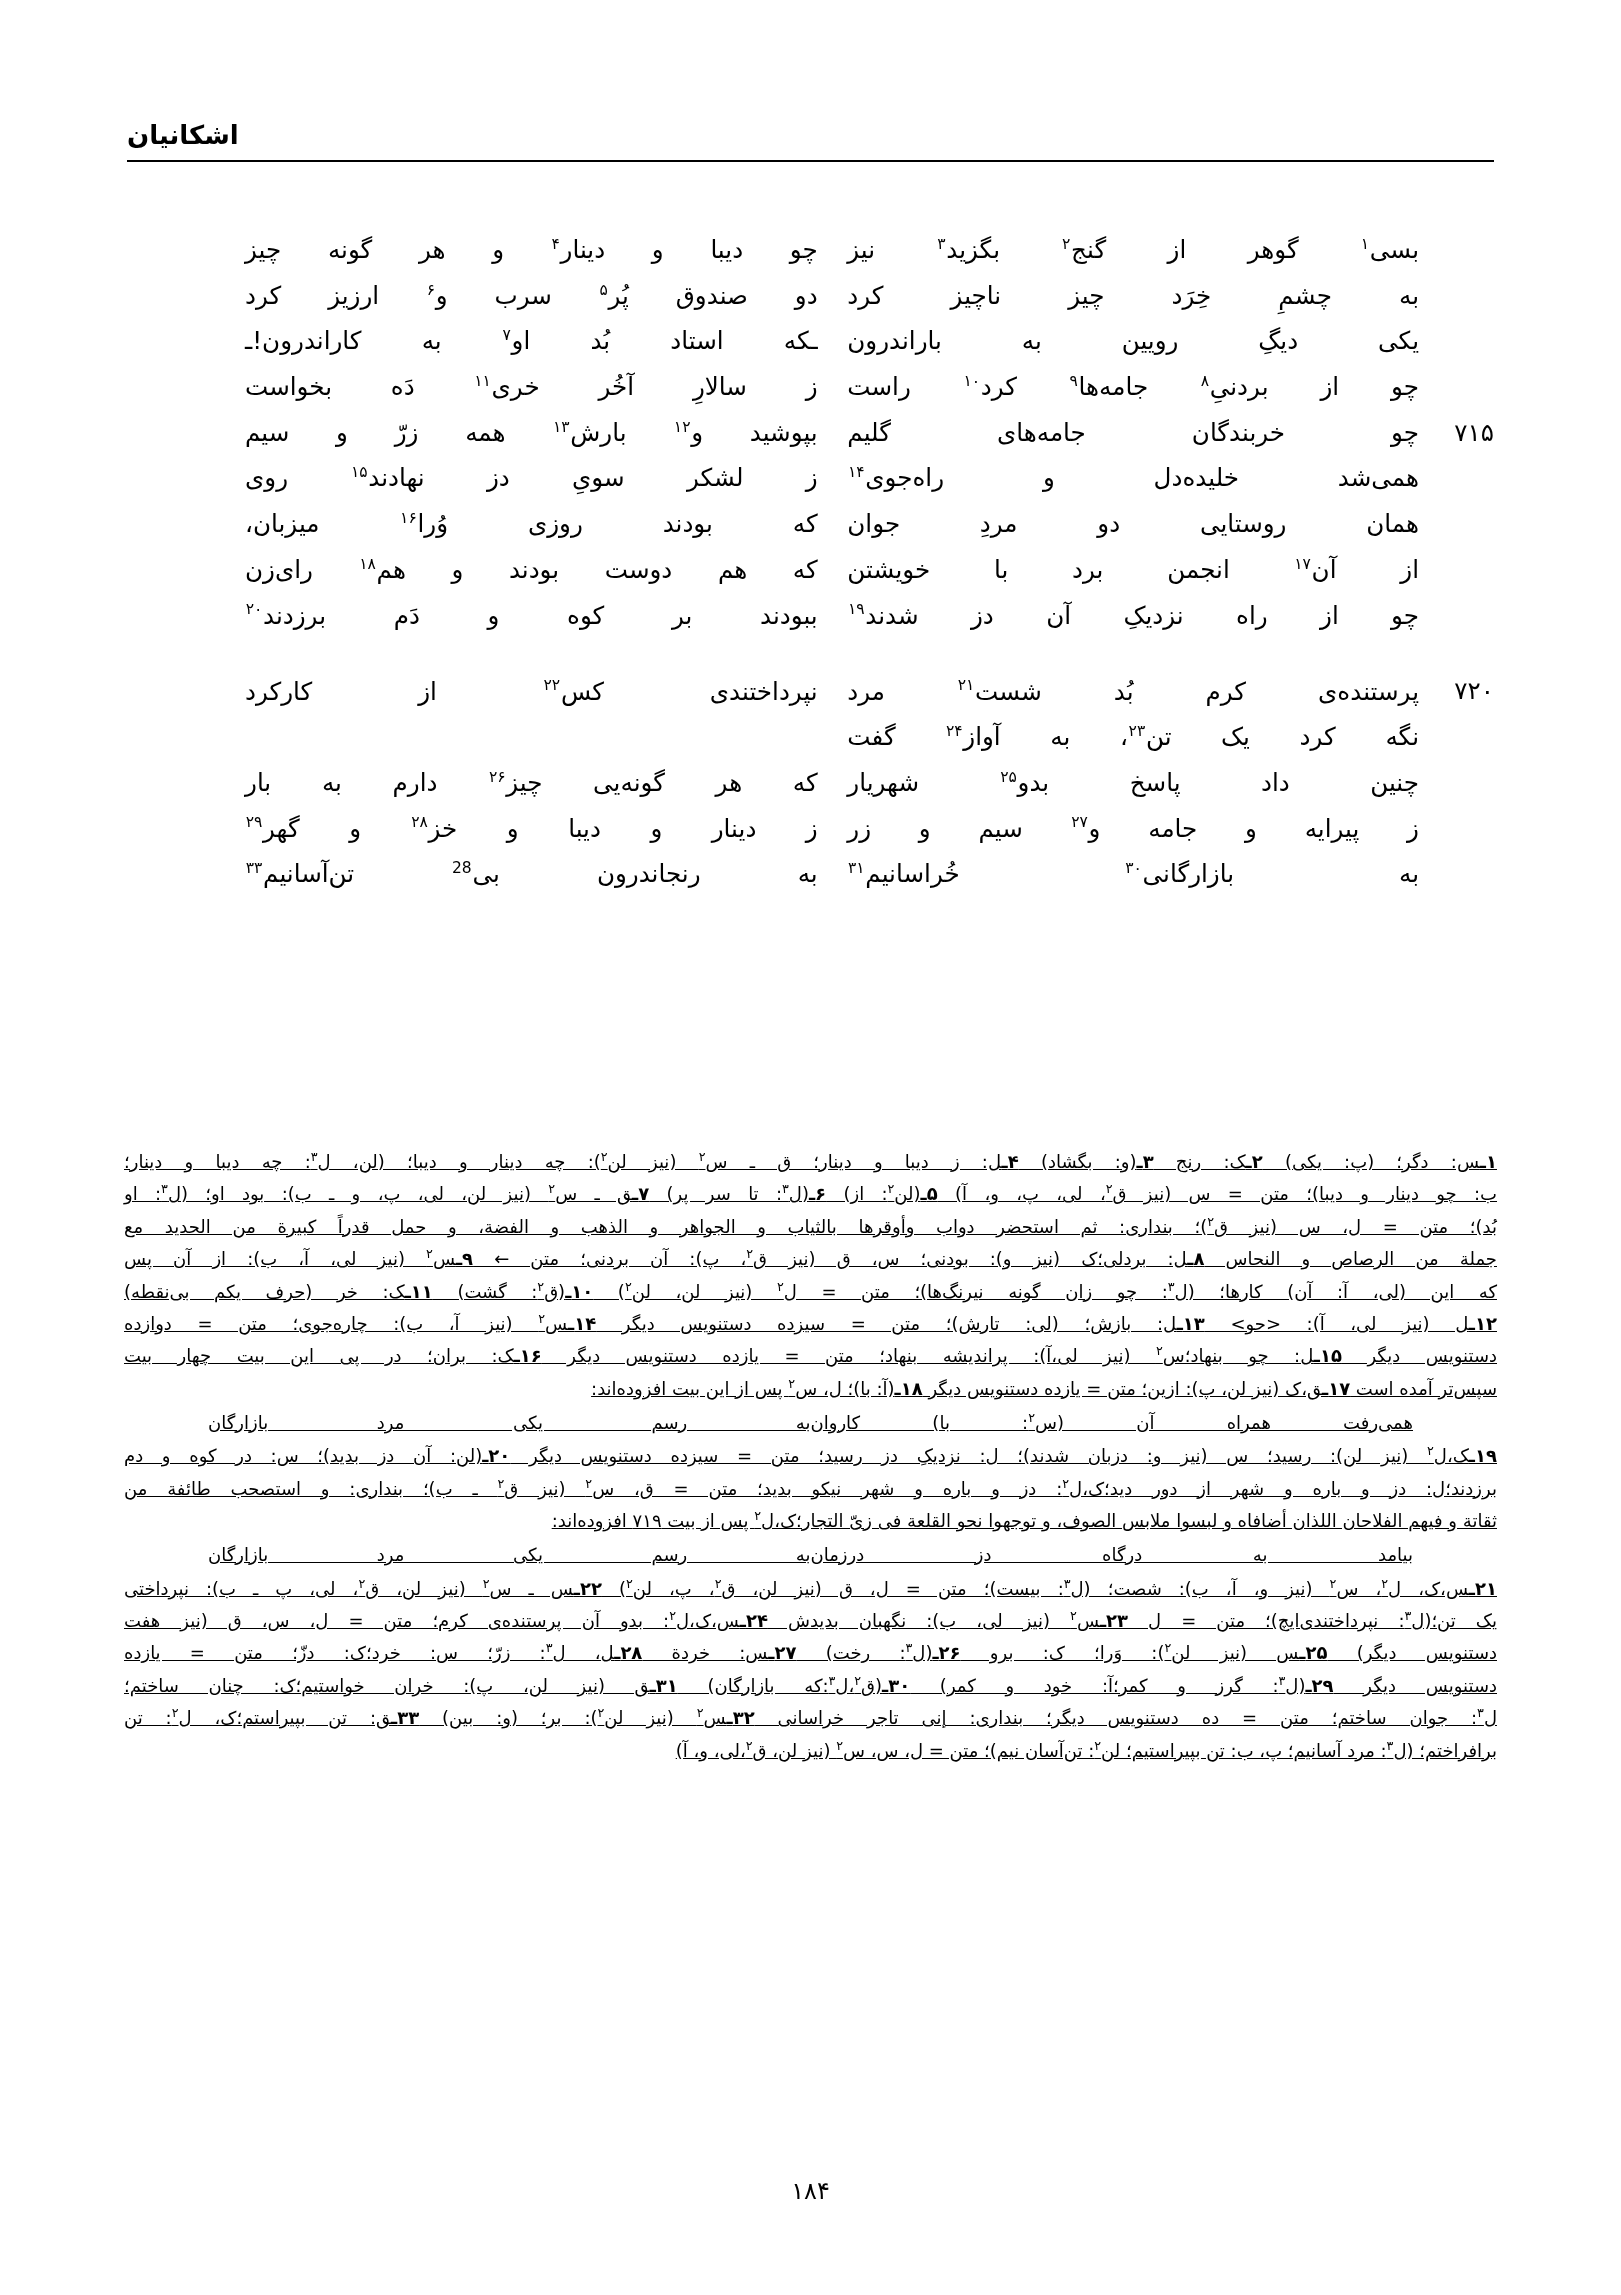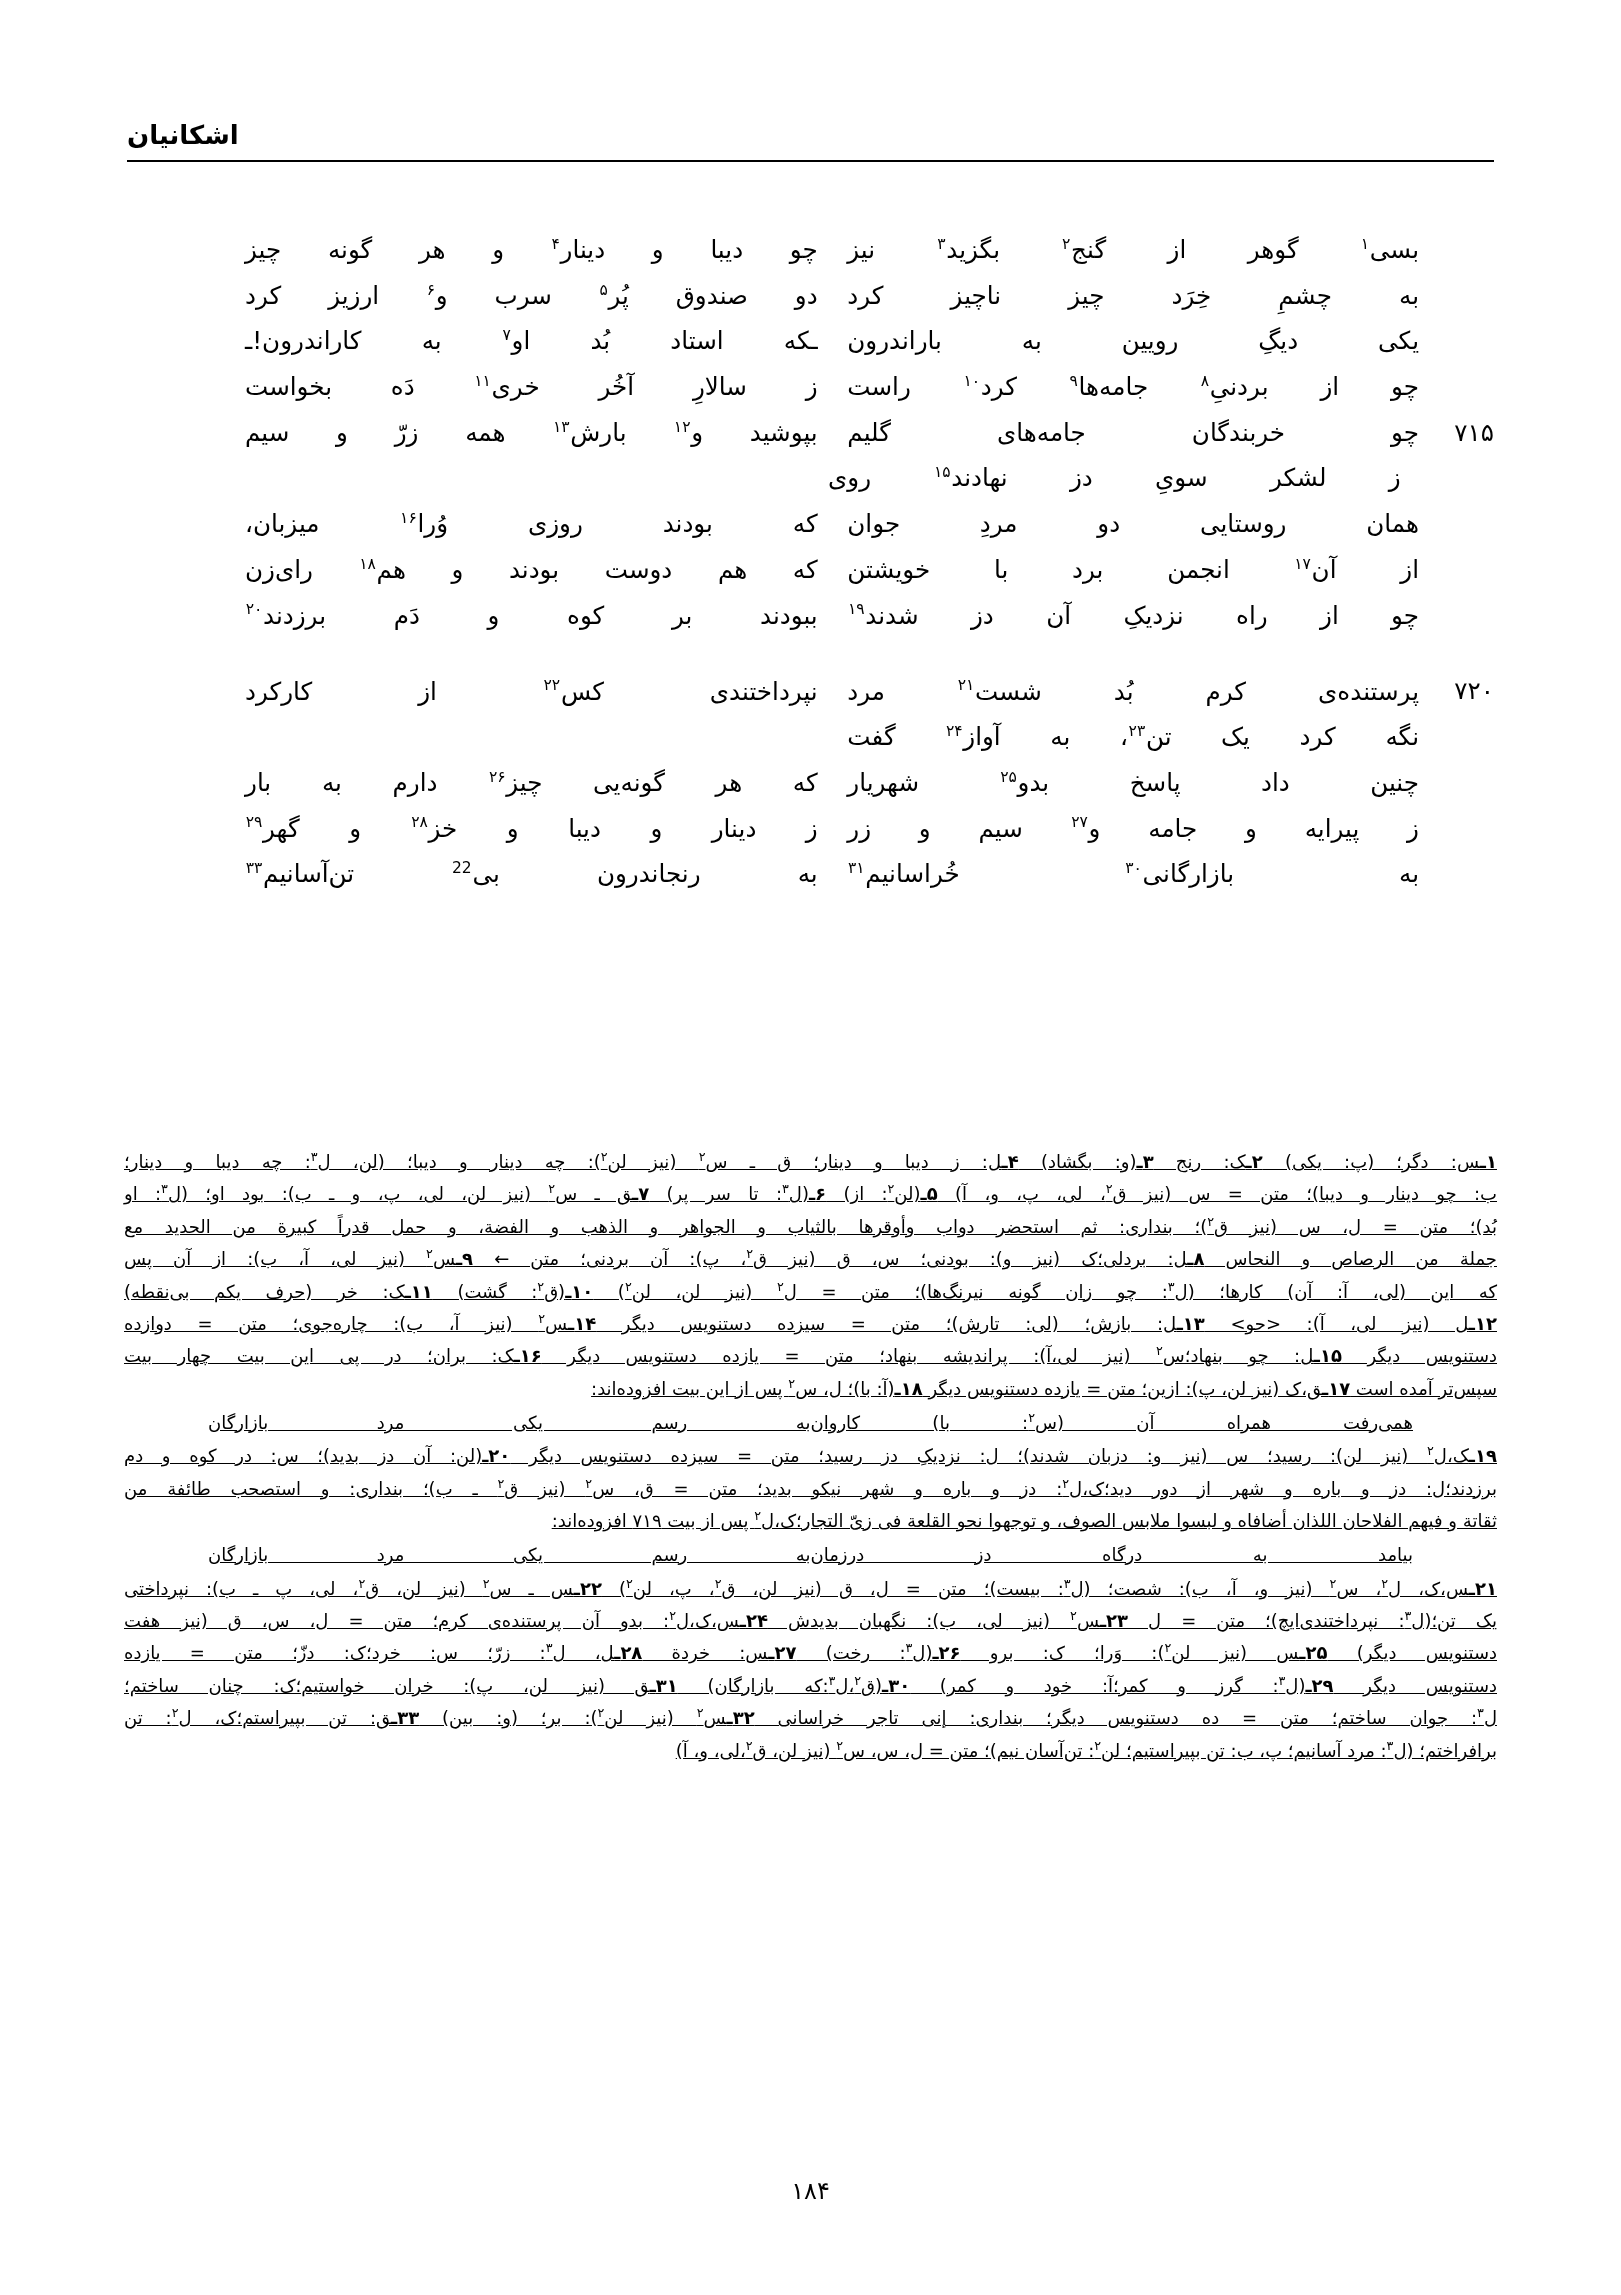--- a/index.html
+++ b/index.html
@@ -187,20 +187,21 @@
           <div class="mesra">چو از بردنیِ<sup class="vn">۸</sup> جامه‌ها<sup class="vn">۹</sup> کرد<sup class="vn">۱۰</sup> راست</div>
           <div class="mesra second">ز سالارِ آخُر خری<sup class="vn">۱۱</sup> دَه بخواست</div>
         </div>
         <div class="beyt">
           <div class="beyt-num">۷۱۵</div>
           <div class="mesra">چو خربندگان جامه‌های گلیم</div>
           <div class="mesra second">بپوشید و<sup class="vn">۱۲</sup> بارش<sup class="vn">۱۳</sup> همه زرّ و سیم</div>
         </div>
         <div class="beyt">
           <div class="beyt-num"></div>
+          <div class="mesra">همی‌شد خلیده‌دل و راه‌جوی<sup class="vn">۱۴</sup></div>
           <div class="mesra second">ز لشکر سویِ دز نهادند<sup class="vn">۱۵</sup> روی</div>
         </div>
         <div class="beyt">
           <div class="beyt-num"></div>
           <div class="mesra">همان روستایی دو مردِ جوان</div>
           <div class="mesra second">که بودند روزی وُرا<sup class="vn">۱۶</sup> میزبان،</div>
         </div>
         <div class="beyt">
           <div class="beyt-num"></div>
           <div class="mesra">از آن<sup class="vn">۱۷</sup> انجمن برد با خویشتن</div>
@@ -228,21 +229,21 @@
           <div class="mesra second">که هر گونه‌یی چیز<sup class="vn">۲۶</sup> دارم به بار</div>
         </div>
         <div class="beyt">
           <div class="beyt-num"></div>
           <div class="mesra">ز پیرایه و جامه و<sup class="vn">۲۷</sup> سیم و زر</div>
           <div class="mesra second">ز دینار و دیبا و خز<sup class="vn">۲۸</sup> و گهر<sup class="vn">۲۹</sup></div>
         </div>
         <div class="beyt">
           <div class="beyt-num"></div>
           <div class="mesra">به بازارگانی<sup class="vn">۳۰</sup> خُراسانیم<sup class="vn">۳۱</sup></div>
-          <div class="mesra second">به رنجاندرون بی<sup class="vn">22</sup> تن‌آسانیم<sup class="vn">۳۳</sup></div>
+          <div class="mesra second">به رنجاندرون بی<sup class="vn">28</sup> تن‌آسانیم<sup class="vn">۳۳</sup></div>
         </div>
       </div>
   </div>
 
   <div class="apparatus" id="apparatus">
       <div class="app-line"><b>۱ـ</b>س: دگر؛ (پ: یکی) <b>۲ـ</b>ک: رنج <b>۳ـ</b>(و: بگشاد) <b>۴ـ</b>ل: ز دیبا و دینار؛ ق ـ س<sup class="an">۲</sup> (نیز لن<sup class="an">۲</sup>): چه دینار و دیبا؛ (لن، ل<sup class="an">۳</sup>: چه دیبا و دینار؛</div>
       <div class="app-line">ب: چو دینار و دیبا)؛ متن = س (نیز ق<sup class="an">۲</sup>، لی، پ، و، آ) <b>۵ـ</b>(لن<sup class="an">۲</sup>: از) <b>۶ـ</b>(ل<sup class="an">۳</sup>: تا سر پر) <b>۷ـ</b>ق ـ س<sup class="an">۲</sup> (نیز لن، لی، پ، و ـ ب): بود او؛ (ل<sup class="an">۳</sup>: او</div>
       <div class="app-line">بُد)؛ متن = ل، س (نیز ق<sup class="an">۲</sup>)؛ بنداری: ثم استحضر دواب وأوقرها بالثیاب و الجواهر و الذهب و الفضة، و حمل قدراً کبیرة من الحدید مع</div>
       <div class="app-line">جملة من الرصاص و النحاس <b>۸ـ</b>ل: بردلی؛ک (نیز و): بودنی؛ س، ق (نیز ق<sup class="an">۲</sup>، پ): آن بردنی؛ متن ← <b>۹ـ</b>س<sup class="an">۲</sup> (نیز لی، آ، ب): از آن پس</div>
       <div class="app-line">که این (لی، آ: آن) کارها؛ (ل<sup class="an">۳</sup>: چو زان گونه نیرنگ‌ها)؛ متن = ل<sup class="an">۲</sup> (نیز لن، لن<sup class="an">۲</sup>) <b>۱۰ـ</b>(ق<sup class="an">۲</sup>: گشت) <b>۱۱ـ</b>ک: خر (حرف یکم بی‌نقطه)</div>

